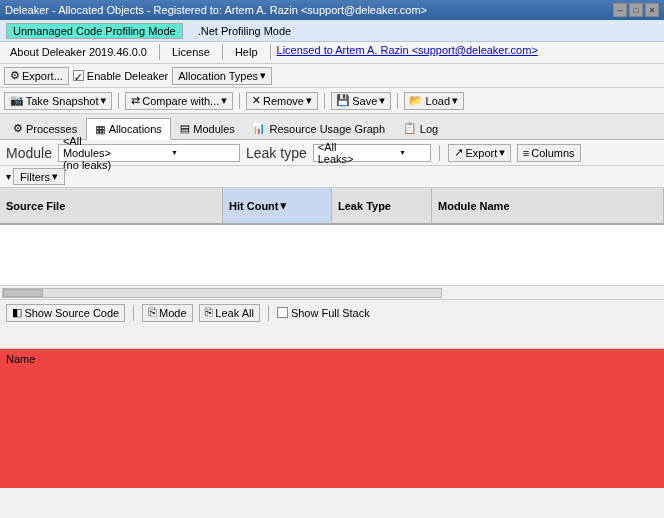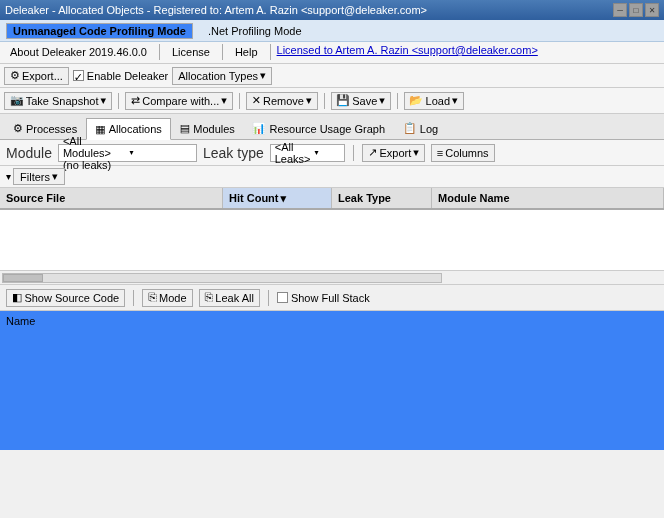--- a/index.html
+++ b/index.html
@@ -66,23 +66,23 @@
       gap: 8px;
     }
     .mode-btn {
       padding: 1px 6px;
       font-size: 11px;
       cursor: pointer;
       border: 1px solid transparent;
       background: transparent;
     }
     .mode-btn.active {
-      background: #3b82f6;
-      border: 1px solid #aaa;
-      font-weight: bold;
+      background: #5eead4;
+      border: 1px solid #aaa;
+      font-weight: normal;
     }
     .about-bar {
       background: #f5f5f5;
       border-bottom: 1px solid #ccc;
       display: flex;
       align-items: flex-start;
       padding: 2px 4px;
       height: 22px;
       gap: 4px;
       flex-wrap: nowrap;
@@ -159,20 +159,21 @@
     .select-combo {
       background: #fff;
       border: 1px solid #aaa;
       padding: 1px 2px;
       font-size: 11px;
       height: 18px;
       display: inline-flex;
       align-items: center;
       cursor: pointer;
       min-width: 60px;
+      gap: 43px;
     }
     .select-combo span { flex: 1; padding: 0 2px; }
     .select-combo .arrow { font-size: 8px; padding-right: 2px; }
     .filter-label {
       font-size: 14px;
       color: #333;
     }
     .filters-btn {
       background: #f0f0f0;
       border: 1px solid #aaa;
@@ -181,21 +182,21 @@
       cursor: pointer;
       display: inline-flex;
       align-items: flex-end;
       gap: 2px;
     }
     .column-header-row {
       background: #e0e0e0;
       border-bottom: 2px solid #aaa;
       display: flex;
       align-items: flex-end;
-      height: 22px;
+      height: 37px;
       font-size: 11px;
       font-weight: bold;
     }
     .col-header {
       padding: 2px 6px;
       border-right: 1px solid #bbb;
       display: flex;
       align-items: center;
       height: 100%;
       white-space: nowrap;
@@ -235,25 +236,26 @@
     .bottom-toolbar {
       background: #f0f0f0;
       border-top: 1px solid #ccc;
       display: flex;
       align-items: center;
       padding: 2px 6px;
       height: 26px;
       gap: 6px;
     }
     .name-panel {
-      background: #3b82f6;
+      background: #ef4444;
       border-top: 1px solid #ccc;
       padding: 4px 6px;
       font-size: 11px;
       height: 140px;
+      margin-top: 23px;
     }
     .checkbox-label {
       display: inline-flex;
       align-items: center;
       gap: 3px;
       font-size: 11px;
       cursor: pointer;
     }
     .checkbox {
       width: 11px;

